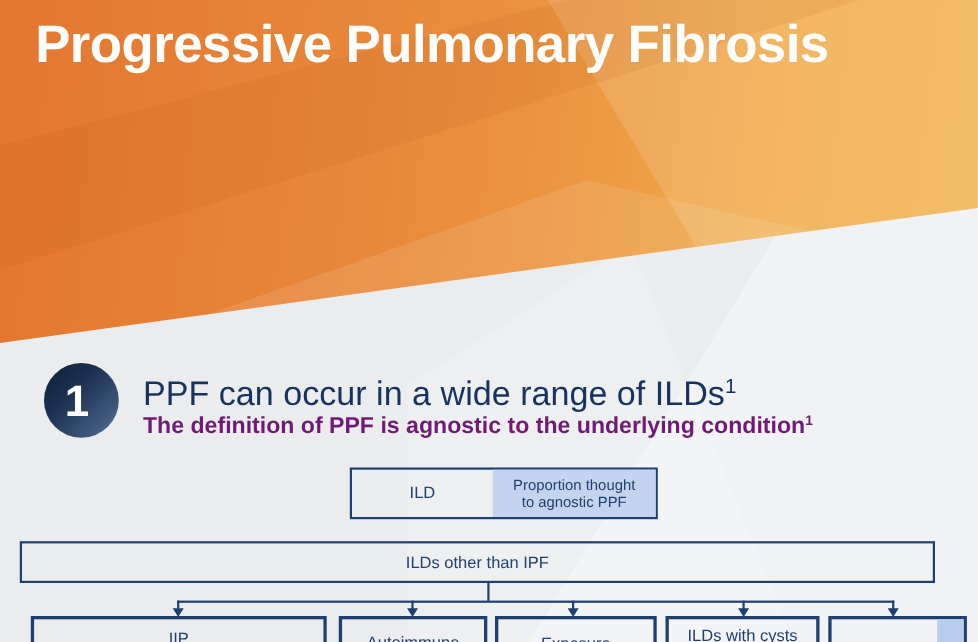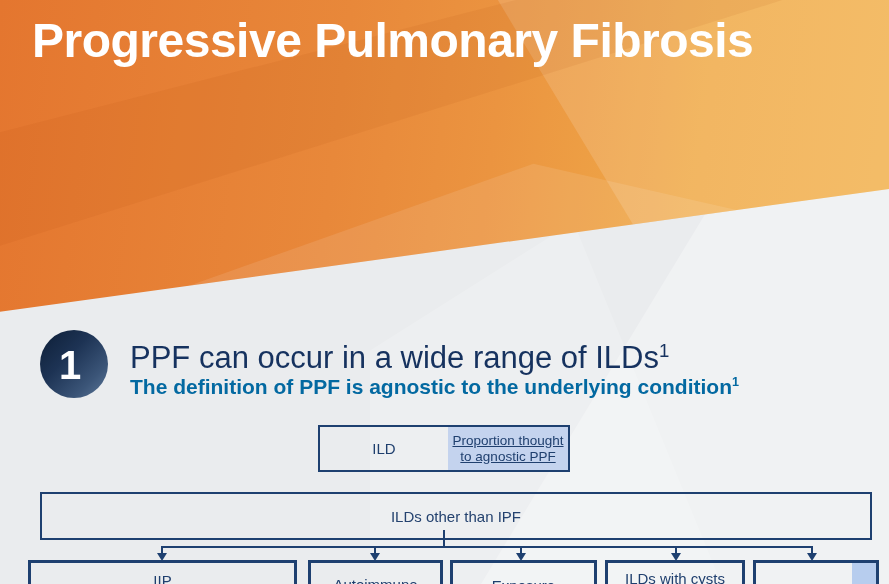--- a/index.html
+++ b/index.html
@@ -69,42 +69,42 @@
     color:#ffffff;font-size:40px;font-weight:bold;line-height:1;
     position:relative;left:-4px;top:1px;
   }
   .sec-heading{
     position:absolute;left:130px;top:334px;width:740px;
     color:#16325f;font-size:31px;font-weight:normal;line-height:34px;
     white-space:nowrap;
   }
   .sec-subheading{
     position:absolute;left:130px;top:370px;width:740px;
-    color:#0369a1;font-size:21px;font-weight:bold;line-height:24px;
+    color:#701a75;font-size:21px;font-weight:bold;line-height:24px;
     white-space:nowrap;
   }
   sup{font-size:60%;vertical-align:super;}
   
   .legend{
-    position:absolute;left:318px;top:425px;width:252px;height:47px;
+    position:absolute;left:318px;top:425px;width:280px;height:47px;
     border:2px solid #1e4070;box-sizing:border-box;
     display:flex;
   }
   .legend-cell-ild{
     flex:0 0 128px;display:flex;align-items:center;justify-content:center;
     color:#1f3f6e;font-size:15px;
   }
   .legend-cell-prop{
     flex:1;background:#c4d3ee;
     display:flex;flex-direction:column;align-items:center;justify-content:center;
-    color:#1f3f6e;font-size:13.5px;line-height:16px;text-align:center;text-decoration:underline;
+    color:#1f3f6e;font-size:13.5px;line-height:16px;text-align:center;
   }
   
   .root-box{
-    position:absolute;left:40px;top:492px;width:832px;height:48px;
+    position:absolute;left:18px;top:492px;width:832px;height:38px;
     border:2px solid #1e4070;box-sizing:border-box;
     display:flex;align-items:center;justify-content:center;
     color:#24426f;font-size:15px;
   }
   .conn{position:absolute;background:#1e4070;}
   .arrowhead{
     position:absolute;width:0;height:0;
     border-left:5px solid transparent;border-right:5px solid transparent;
     border-top:8px solid #1e4070;
   }

